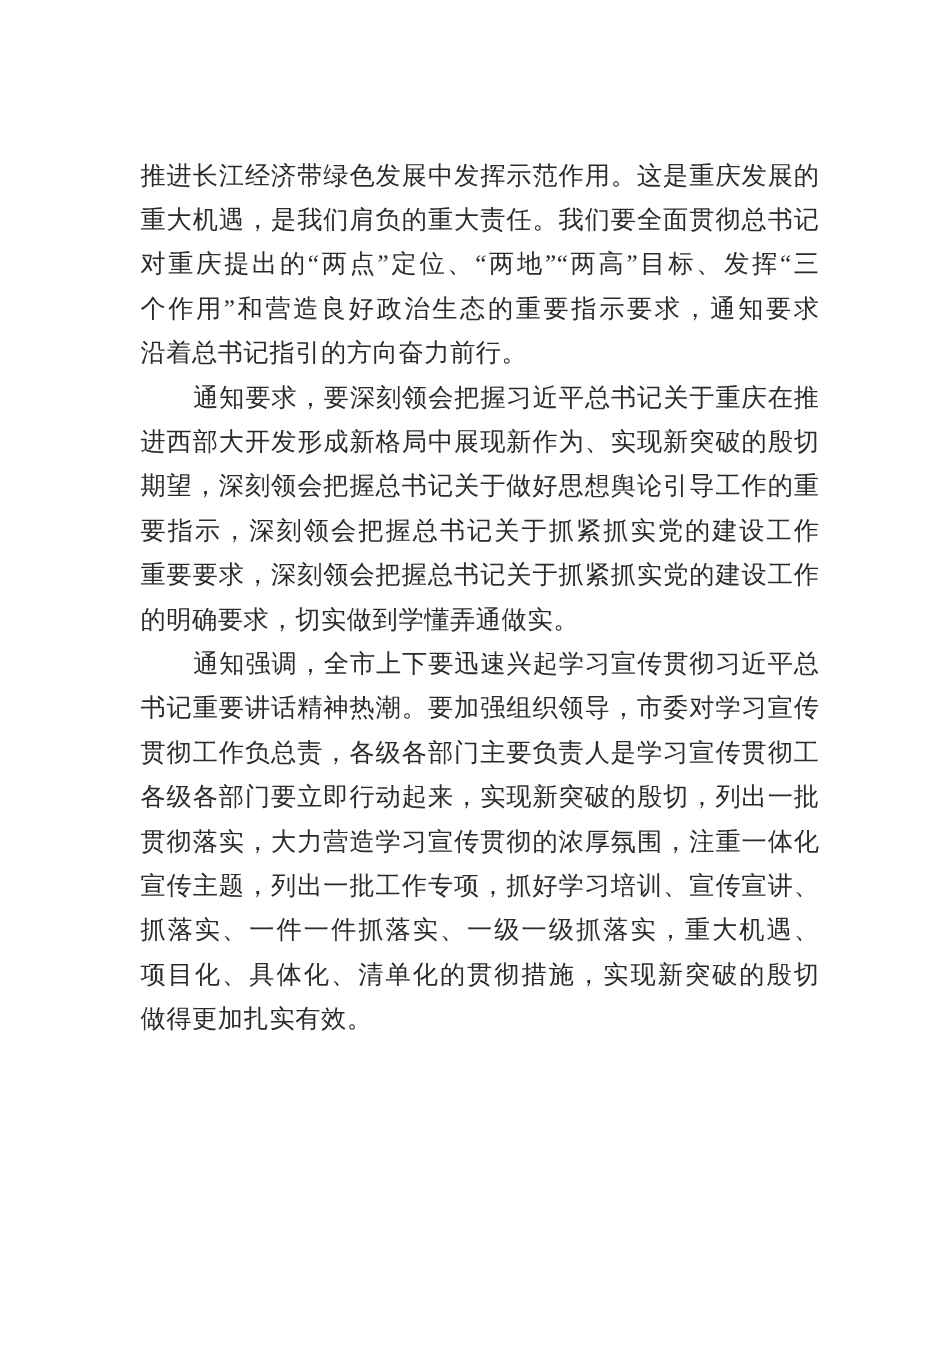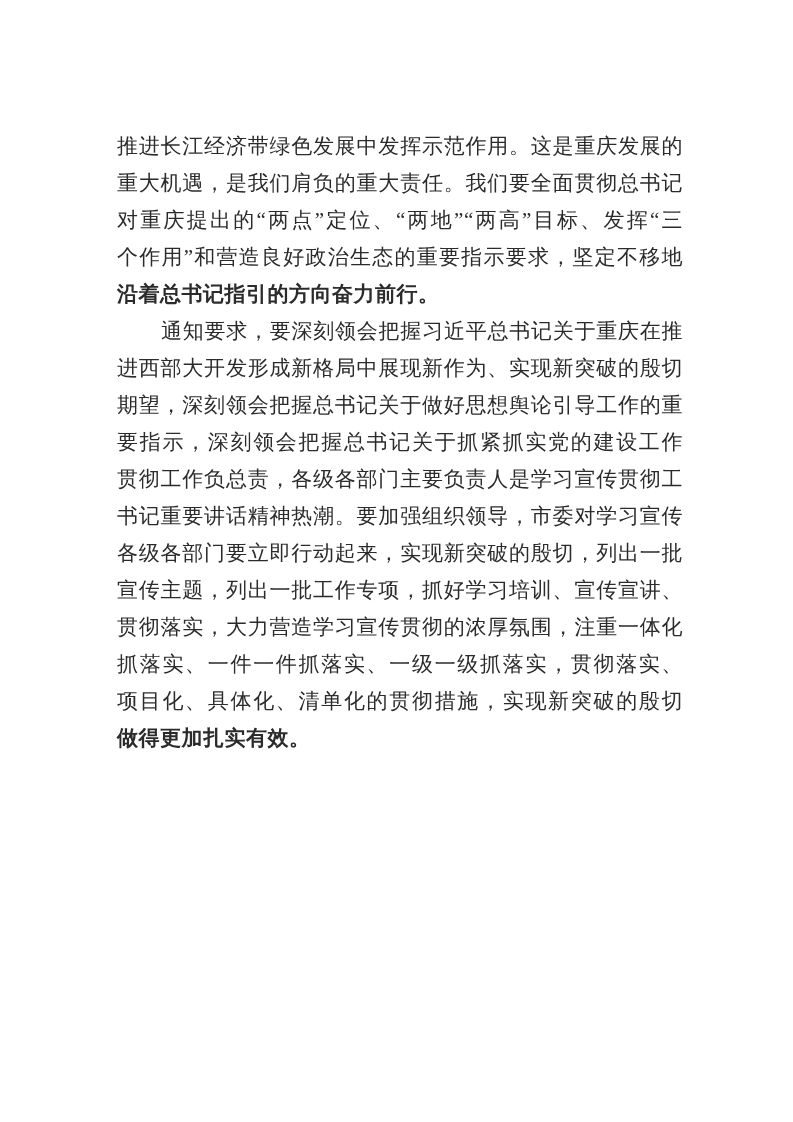--- a/index.html
+++ b/index.html
@@ -29,39 +29,41 @@
     line-height: 37px;
     text-align: justify;
     text-align-last: justify;
     letter-spacing: 0.5px;
   }
   .line.indent {
     padding-left: 44px;
   }
   .line.para-last {
     text-align-last: left;
-    font-weight: bold;
   }
 </style>
 </head>
 <body>
 
 <div class="page">
   <div class="text-block">
       <div class="line">推进长江经济带绿色发展中发挥示范作用。这是重庆发展的</div>
       <div class="line">重大机遇，是我们肩负的重大责任。我们要全面贯彻总书记</div>
       <div class="line">对重庆提出的“两点”定位、“两地”“两高”目标、发挥“三</div>
-      <div class="line">个作用”和营造良好政治生态的重要指示要求，坚定不移地</div>
+      <div class="line">个作用”和营造良好政治生态的重要指示要求，通知要求</div>
       <div class="line para-last">沿着总书记指引的方向奋力前行。</div>
       <div class="line indent">通知要求，要深刻领会把握习近平总书记关于重庆在推</div>
       <div class="line">进西部大开发形成新格局中展现新作为、实现新突破的殷切</div>
       <div class="line">期望，深刻领会把握总书记关于做好思想舆论引导工作的重</div>
       <div class="line">要指示，深刻领会把握总书记关于抓紧抓实党的建设工作</div>
+      <div class="line">重要要求，深刻领会把握总书记关于抓紧抓实党的建设工作</div>
+      <div class="line para-last">的明确要求，切实做到学懂弄通做实。</div>
+      <div class="line indent">通知强调，全市上下要迅速兴起学习宣传贯彻习近平总</div>
+      <div class="line">书记重要讲话精神热潮。要加强组织领导，市委对学习宣传</div>
       <div class="line">贯彻工作负总责，各级各部门主要负责人是学习宣传贯彻工</div>
-      <div class="line">书记重要讲话精神热潮。要加强组织领导，市委对学习宣传</div>
       <div class="line">各级各部门要立即行动起来，实现新突破的殷切，列出一批</div>
+      <div class="line">贯彻落实，大力营造学习宣传贯彻的浓厚氛围，注重一体化</div>
       <div class="line">宣传主题，列出一批工作专项，抓好学习培训、宣传宣讲、</div>
-      <div class="line">贯彻落实，大力营造学习宣传贯彻的浓厚氛围，注重一体化</div>
-      <div class="line">抓落实、一件一件抓落实、一级一级抓落实，贯彻落实、</div>
+      <div class="line">抓落实、一件一件抓落实、一级一级抓落实，重大机遇、</div>
       <div class="line">项目化、具体化、清单化的贯彻措施，实现新突破的殷切</div>
       <div class="line para-last">做得更加扎实有效。</div>
     </div>
 </div>
 
 </body></html>

